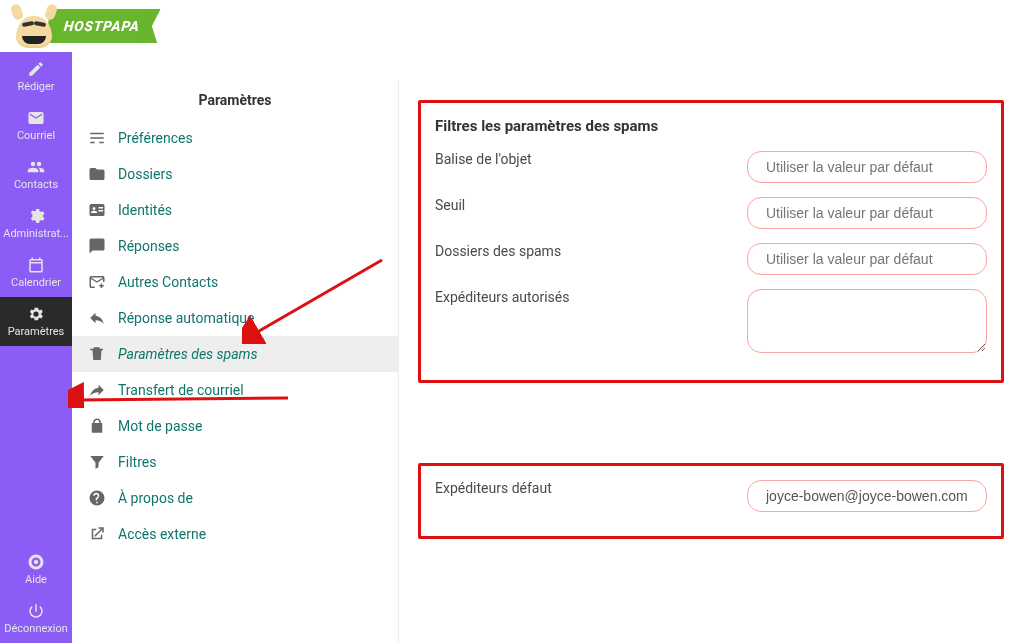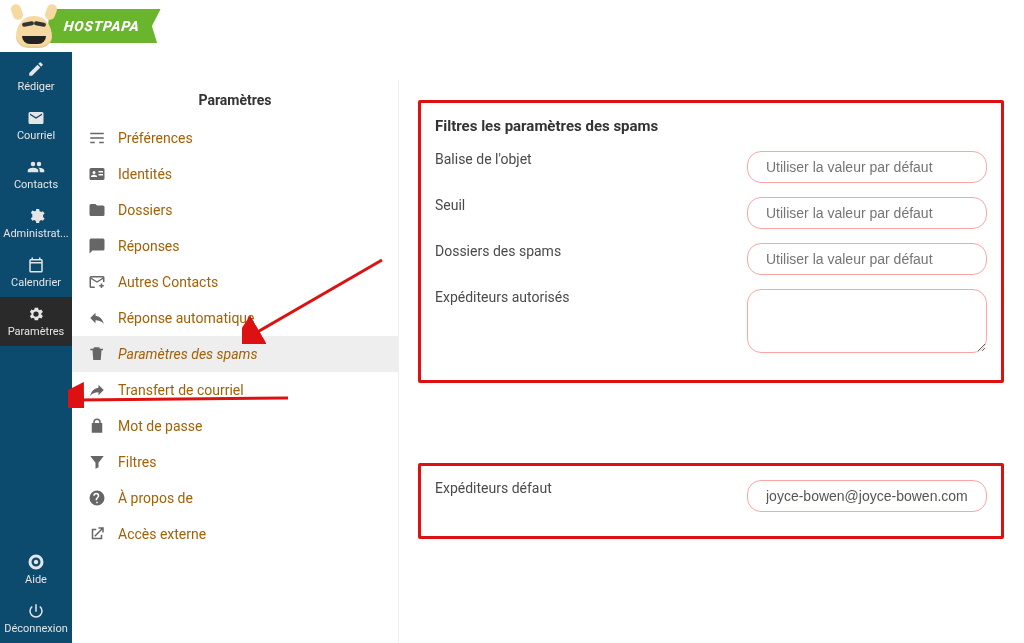--- a/index.html
+++ b/index.html
@@ -70,21 +70,21 @@
     position:absolute; right:-7px; top:0; bottom:0; width:14px;
     background: #69b52d;
     clip-path: polygon(0 0, 100% 0, 50% 50%, 100% 100%, 0 100%);
   }
 
   
   .left-rail {
     position: absolute;
     left: 0; top: 52px; bottom: 0;
     width: 72px;
-    background: #0c4a6e;
+    background: #8b5cf6;
     color: #e9e9e9;
     display: flex;
     flex-direction: column;
     align-items: stretch;
   }
   .rail-spacer { flex: 1 1 auto; }
   .rail-item {
     height: 49px;
     display: flex;
     flex-direction: column;
@@ -113,21 +113,21 @@
     justify-content: center;
     font-weight: 700;
     color: #333;
   }
   .settings-list { }
   .settings-item {
     display: flex;
     align-items: center;
     gap: 12px;
     padding: 9px 16px;
-    color: #a16207;
+    color: #0f766e;
     cursor: pointer;
     font-size: 14px;
   }
   .settings-item.active { background: #eee; font-style: italic; }
   .settings-item .ic { width: 18px; height: 18px; fill: #666; flex: 0 0 18px; }
 
   .content {
     position: absolute;
     left: 398px; right: 0; top: 80px; bottom: 0;
     padding: 20px 20px 0 20px;
@@ -263,30 +263,30 @@
 
     <div class="settings-item">
       <svg class="ic" viewBox="0 0 24 24">
           <path d="M3 17h6v2H3v-2zm0-6h12v2H3v-2zm0-6h18v2H3V5zM15 17h6v2h-6v-2zm-6-6h12v2H9v-2z"></path>
         </svg>
       <span>Préférences</span>
     </div>
 
     <div class="settings-item">
       <svg class="ic" viewBox="0 0 24 24">
+          <path d="M10 4l2 2h8a2 2 0 0 1 2 2v10a2 2 0 0 1-2 2H4a2 2 0 0 1-2-2V6a2 2 0 0 1 2-2h6z"></path>
+        </svg>
+      <span>Dossiers</span>
+    </div>
+
+    <div class="settings-item">
+      <svg class="ic" viewBox="0 0 24 24">
           <path d="M20 4H4a2 2 0 0 0-2 2v12a2 2 0 0 0 2 2h16a2 2 0 0 0 2-2V6a2 2 0 0 0-2-2zM8 8a2 2 0 1 1-2 2 2 2 0 0 1 2-2zm4 8H4v-1c0-1.33 2.67-2 4-2s4 .67 4 2v1zm8-2h-6v-2h6v2zm0-4h-6V8h6v2z"></path>
         </svg>
       <span>Identités</span>
-    </div>
-
-    <div class="settings-item">
-      <svg class="ic" viewBox="0 0 24 24">
-          <path d="M10 4l2 2h8a2 2 0 0 1 2 2v10a2 2 0 0 1-2 2H4a2 2 0 0 1-2-2V6a2 2 0 0 1 2-2h6z"></path>
-        </svg>
-      <span>Dossiers</span>
     </div>
 
     <div class="settings-item">
       <svg class="ic" viewBox="0 0 24 24">
           <path d="M20 2H4a2 2 0 0 0-2 2v18l4-4h14a2 2 0 0 0 2-2V4a2 2 0 0 0-2-2z"></path>
         </svg>
       <span>Réponses</span>
     </div>
 
     <div class="settings-item">

